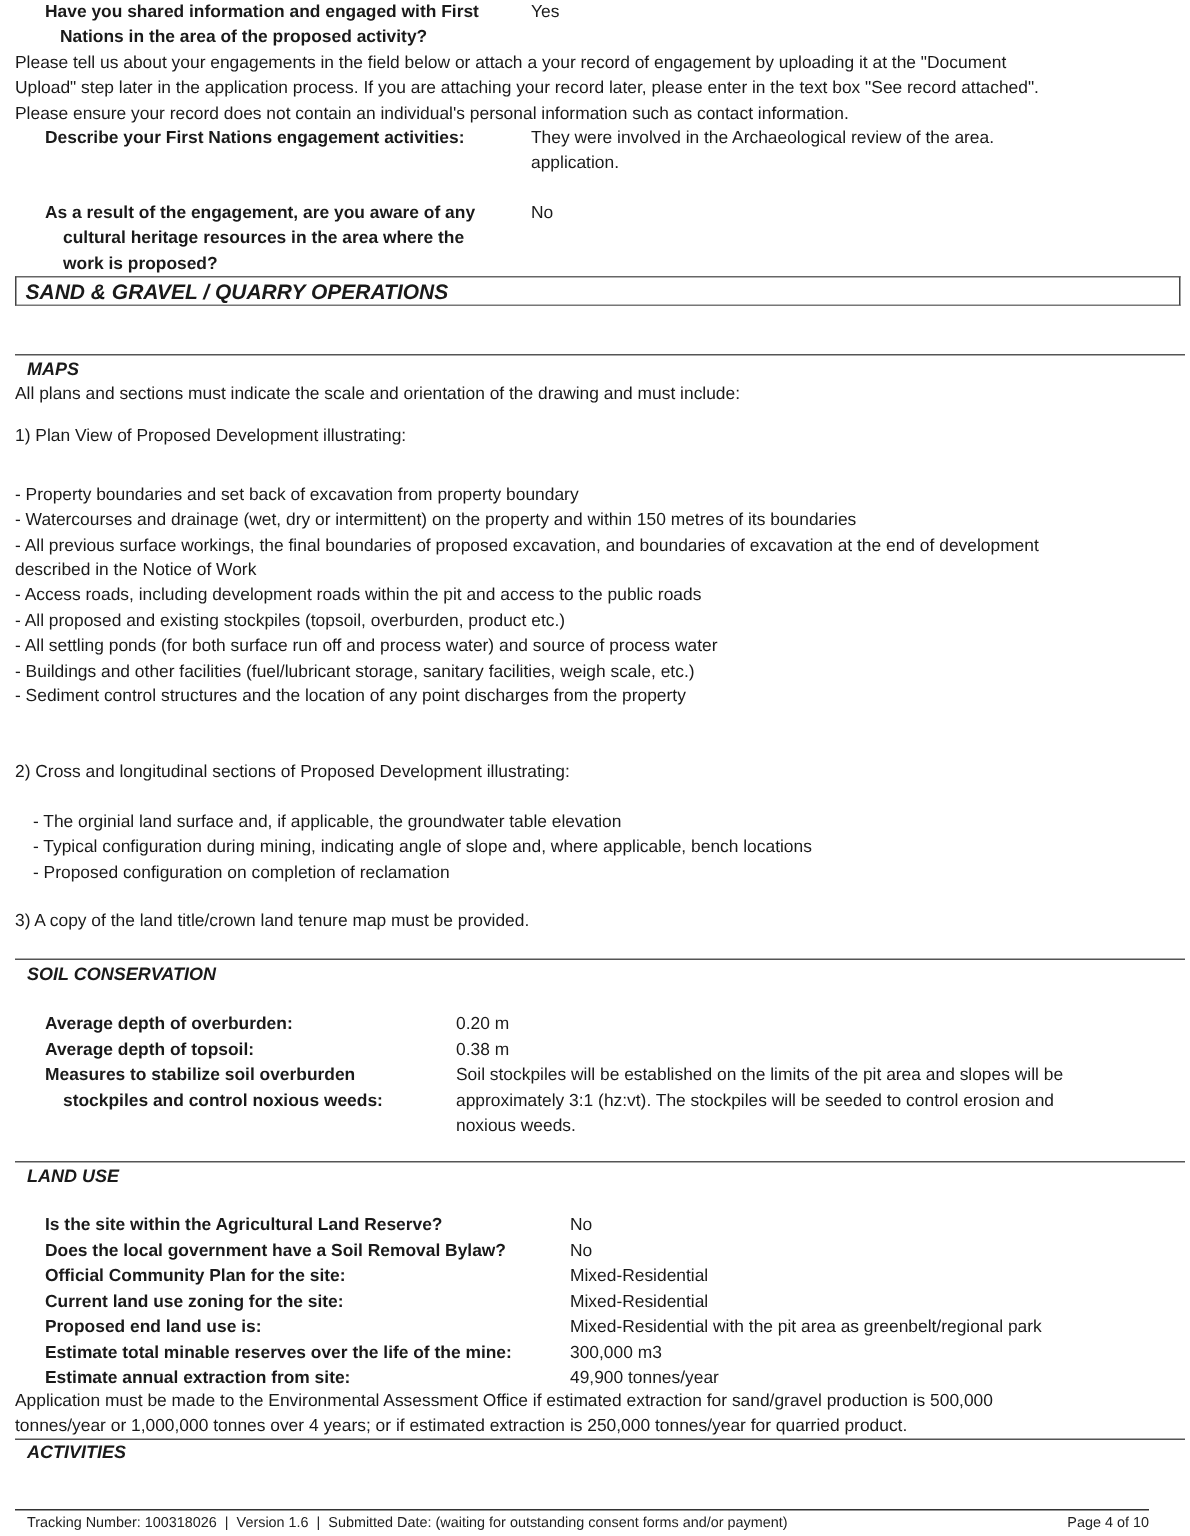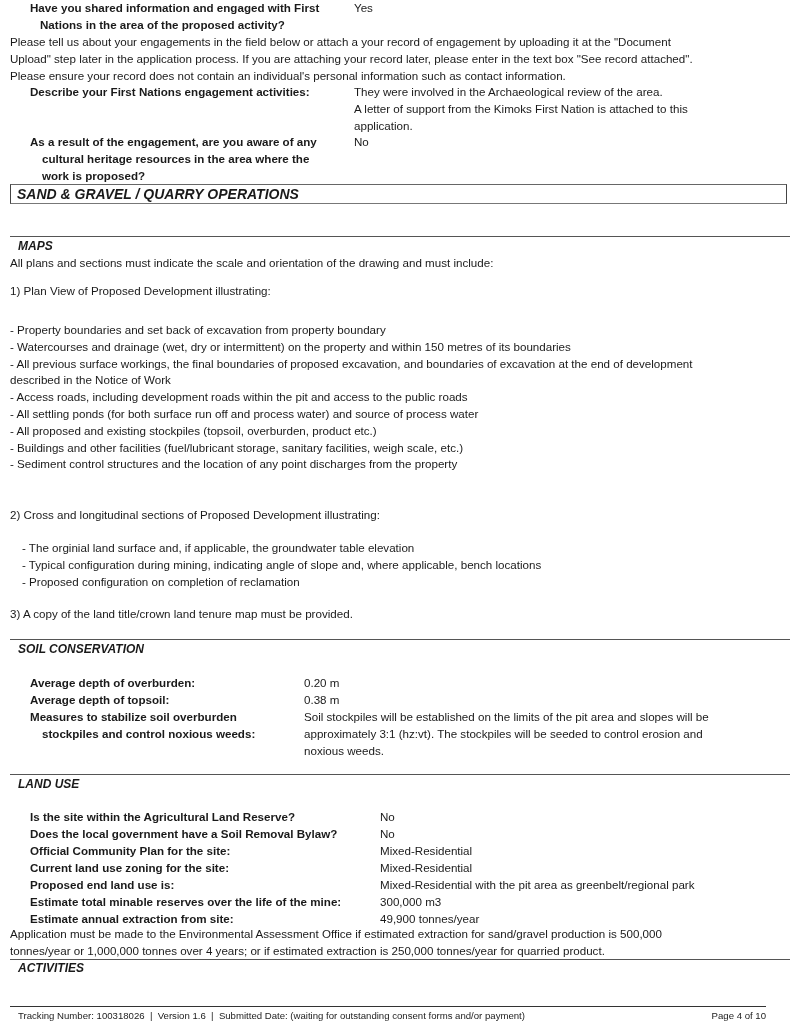--- a/index.html
+++ b/index.html
@@ -43,21 +43,20 @@
   <div class="para" style="top:34px;">
     <span class="list-line">Please tell us about your engagements in the field below or attach a your record of engagement by uploading it at the "Document</span>
     <span class="list-line">Upload" step later in the application process. If you are attaching your record later, please enter in the text box "See record attached".</span>
     <span class="list-line">Please ensure your record does not contain an individual's personal information such as contact information.</span>
   </div>
 
   <div class="row" style="top:84px;">
     <div class="k">Describe your First Nations engagement activities:</div>
     <div class="abs" style="left:324px; width:400px;">
       <span class="list-line">They were involved in the Archaeological review of the area.</span>
-      <span class="list-line">A letter of support from the Kimoks First Nation is attached to this</span>
       <span class="list-line">application.</span>
     </div>
   </div>
 
   <div class="row" style="top:134px;">
     <div class="k">
       <span class="list-line">As a result of the engagement, are you aware of any</span>
       <span class="list-line indent2">cultural heritage resources in the area where the</span>
       <span class="list-line indent2">work is proposed?</span>
     </div>
@@ -71,22 +70,22 @@
   <div class="hr" style="top:236px;"></div>
   <div class="abs sec-title" style="left:8px; top:238px;">MAPS</div>
   <div class="para" style="top:255px;">All plans and sections must indicate the scale and orientation of the drawing and must include:</div>
   <div class="para" style="top:283px;">1) Plan View of Proposed Development illustrating:</div>
   <div class="para" style="top:322px;">
     <span class="list-line">- Property boundaries and set back of excavation from property boundary</span>
     <span class="list-line">- Watercourses and drainage (wet, dry or intermittent) on the property and within 150 metres of its boundaries</span>
     <span class="list-line">- All previous surface workings, the final boundaries of proposed excavation, and boundaries of excavation at the end of development</span>
     <span class="list-line">described in the Notice of Work</span>
     <span class="list-line">- Access roads, including development roads within the pit and access to the public roads</span>
+    <span class="list-line">- All proposed and existing stockpiles (topsoil, overburden, product etc.)</span>
     <span class="list-line">- All settling ponds (for both surface  run off and process water) and source of process water</span>
-    <span class="list-line">- All proposed and existing stockpiles (topsoil, overburden, product etc.)</span>
     <span class="list-line">- Buildings and other facilities (fuel/lubricant storage, sanitary facilities, weigh scale, etc.)</span>
     <span class="list-line">- Sediment control structures and the location of any point discharges from the property</span>
   </div>
   <div class="para" style="top:507px;">2) Cross and longitudinal sections of Proposed Development illustrating:</div>
   <div class="para" style="top:540px;margin-left:12px;">
     <span class="list-line">- The orginial land surface and, if applicable, the groundwater table elevation</span>
     <span class="list-line">- Typical configuration during mining, indicating angle of slope and, where applicable, bench locations</span>
     <span class="list-line">- Proposed configuration on completion of reclamation</span>
   </div>
   <div class="para" style="top:606px;">3) A copy of the land title/crown land tenure map must be provided.</div>

